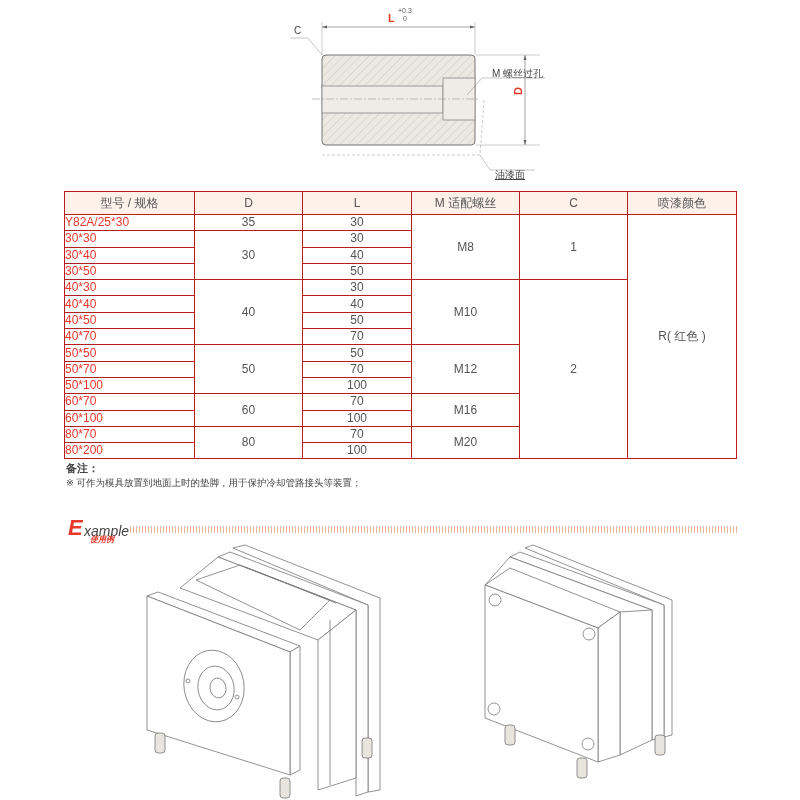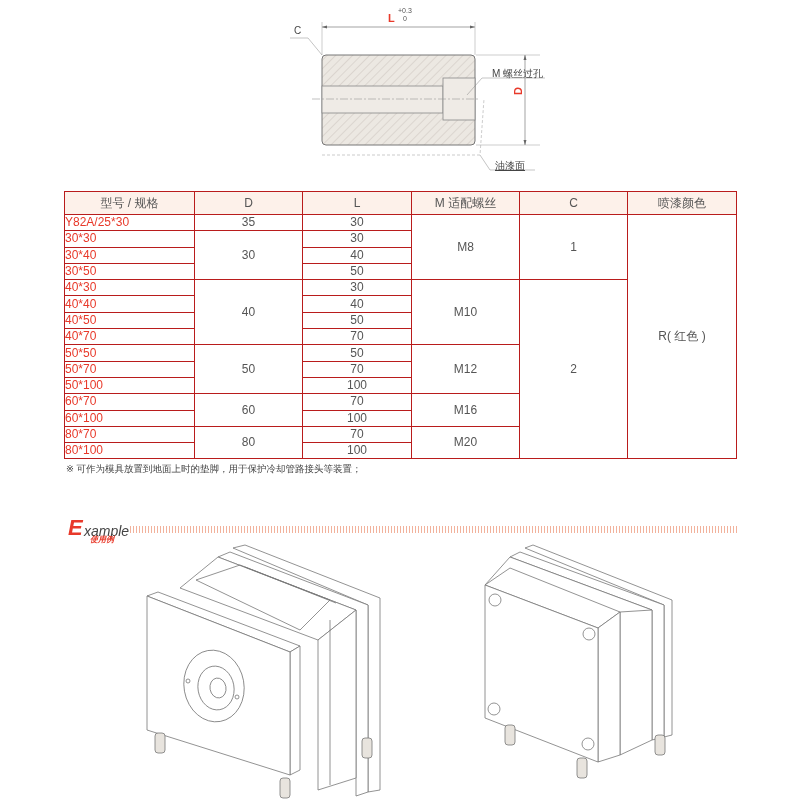--- a/index.html
+++ b/index.html
@@ -71,21 +71,21 @@
     <polyline points="322,155 480,155 484,99" fill="none" stroke="#aaa" stroke-width="0.6" stroke-dasharray="3,2"></polyline>
     <line x1="480" y1="155" x2="490" y2="170" stroke="#888" stroke-width="0.5"></line>
     <line x1="490" y1="170" x2="535" y2="170" stroke="#888" stroke-width="0.5"></line>
   </svg>
   <span class="abs dim-label" style="left:294px;top:25px;">C</span>
   <span class="abs dim-label-red" style="left:388px;top:12px;">L</span>
   <span class="abs tol" style="left:398px;top:7px;">+0.3</span>
   <span class="abs tol" style="left:403px;top:15px;">0</span>
   <span class="abs dim-label-red" style="left:512px;top:95px;transform:rotate(-90deg);transform-origin:left top;">D</span>
   <span class="abs dim-label" style="left:484px;top:67px;padding-left:8px;">M 螺丝过孔</span>
-  <span class="abs dim-label" style="left:495px;top:159px;text-decoration:underline;">油漆面</span>
+  <span class="abs dim-label" style="left:495px;top:168px;text-decoration:underline;">油漆面</span>
 </div>
 
 <table id="spec-table" class="abs">
   <colgroup>
     <col style="width:130px">
       <col style="width:108px">
       <col style="width:109px">
     <col style="width:108px">
       <col style="width:108px">
       <col style="width:109px">
@@ -165,27 +165,28 @@
       <td class="model indent">60*100</td>
       <td>100</td>
     </tr>
     <tr>
       <td class="model indent">80*70</td>
       <td rowspan="2">80</td>
       <td>70</td>
       <td rowspan="2">M20</td>
     </tr>
     <tr>
-      <td class="model indent">80*100</td>
+      <td class="model indent">80*200</td>
       <td>100</td>
     </tr>
   </tbody>
 </table>
 
 <div id="notes" class="abs">
+  <div class="title">备注：</div>
   <div>※  可作为模具放置到地面上时的垫脚，用于保护冷却管路接头等装置；</div>
 </div>
 
 <div id="example-header" class="abs">
   <span class="ex-E">E</span>
   <span class="ex-xample">xample</span>
   <span class="ex-cn">使用例</span>
   <div class="ex-dots"></div>
 </div>
 

